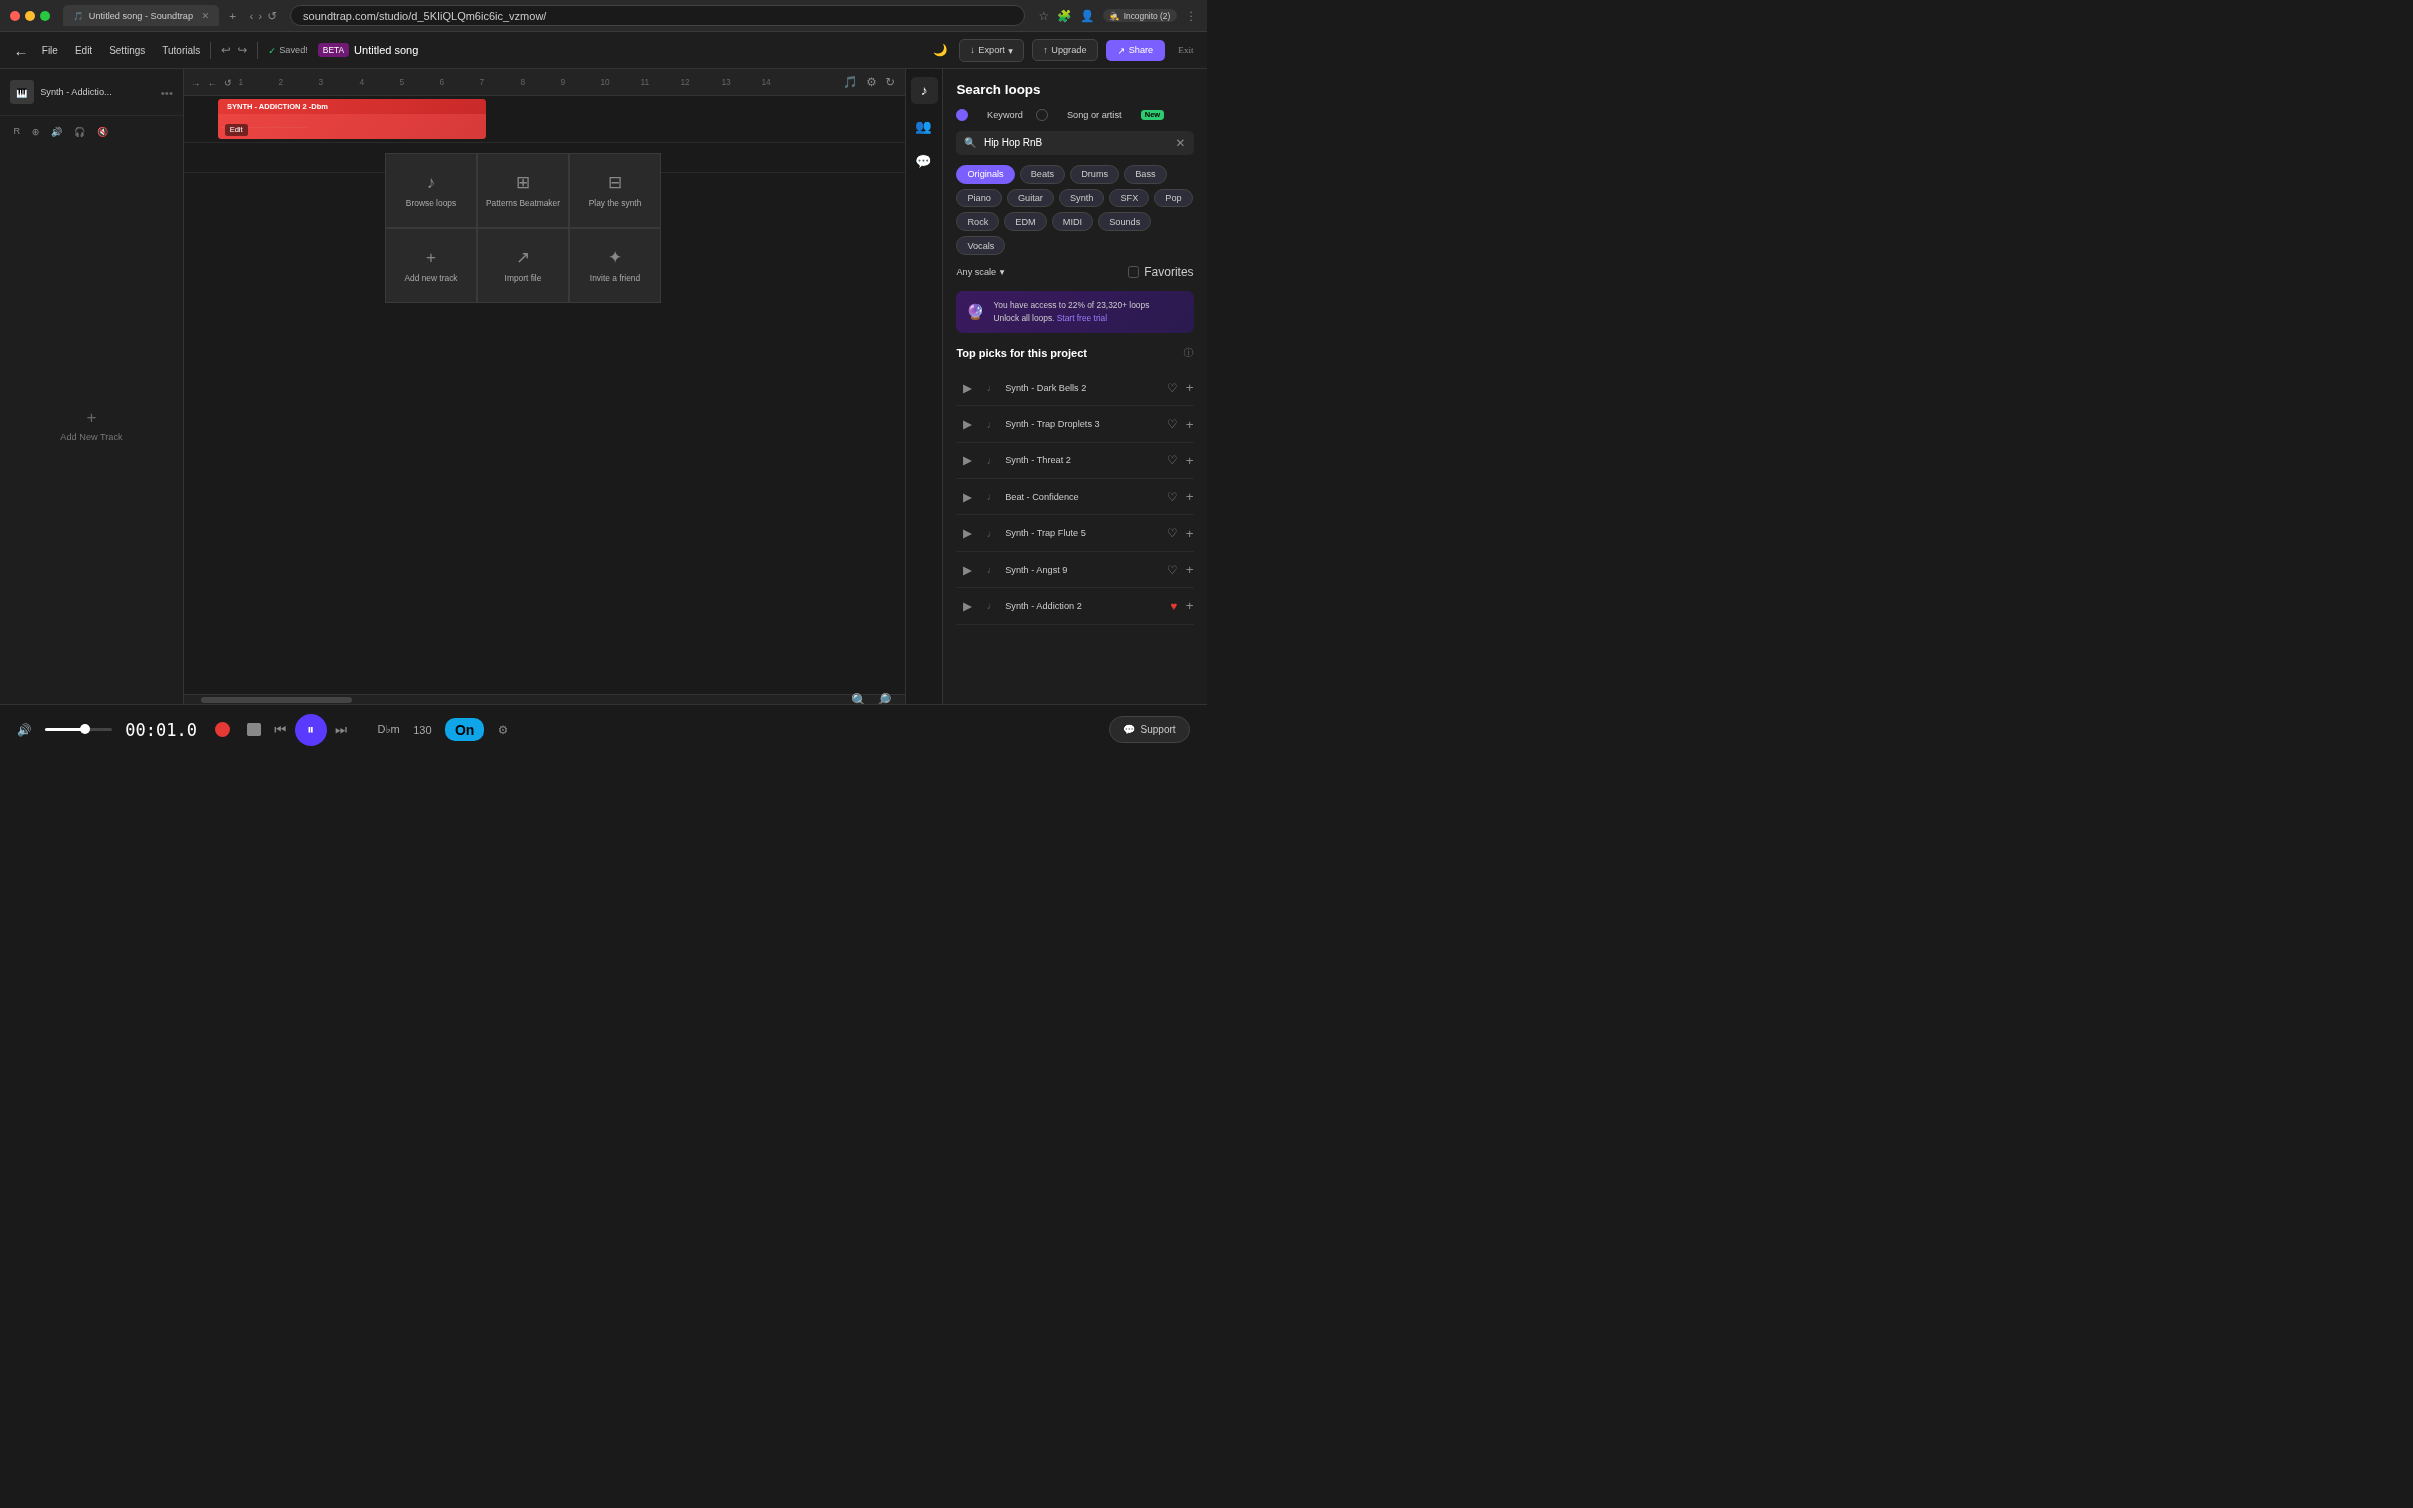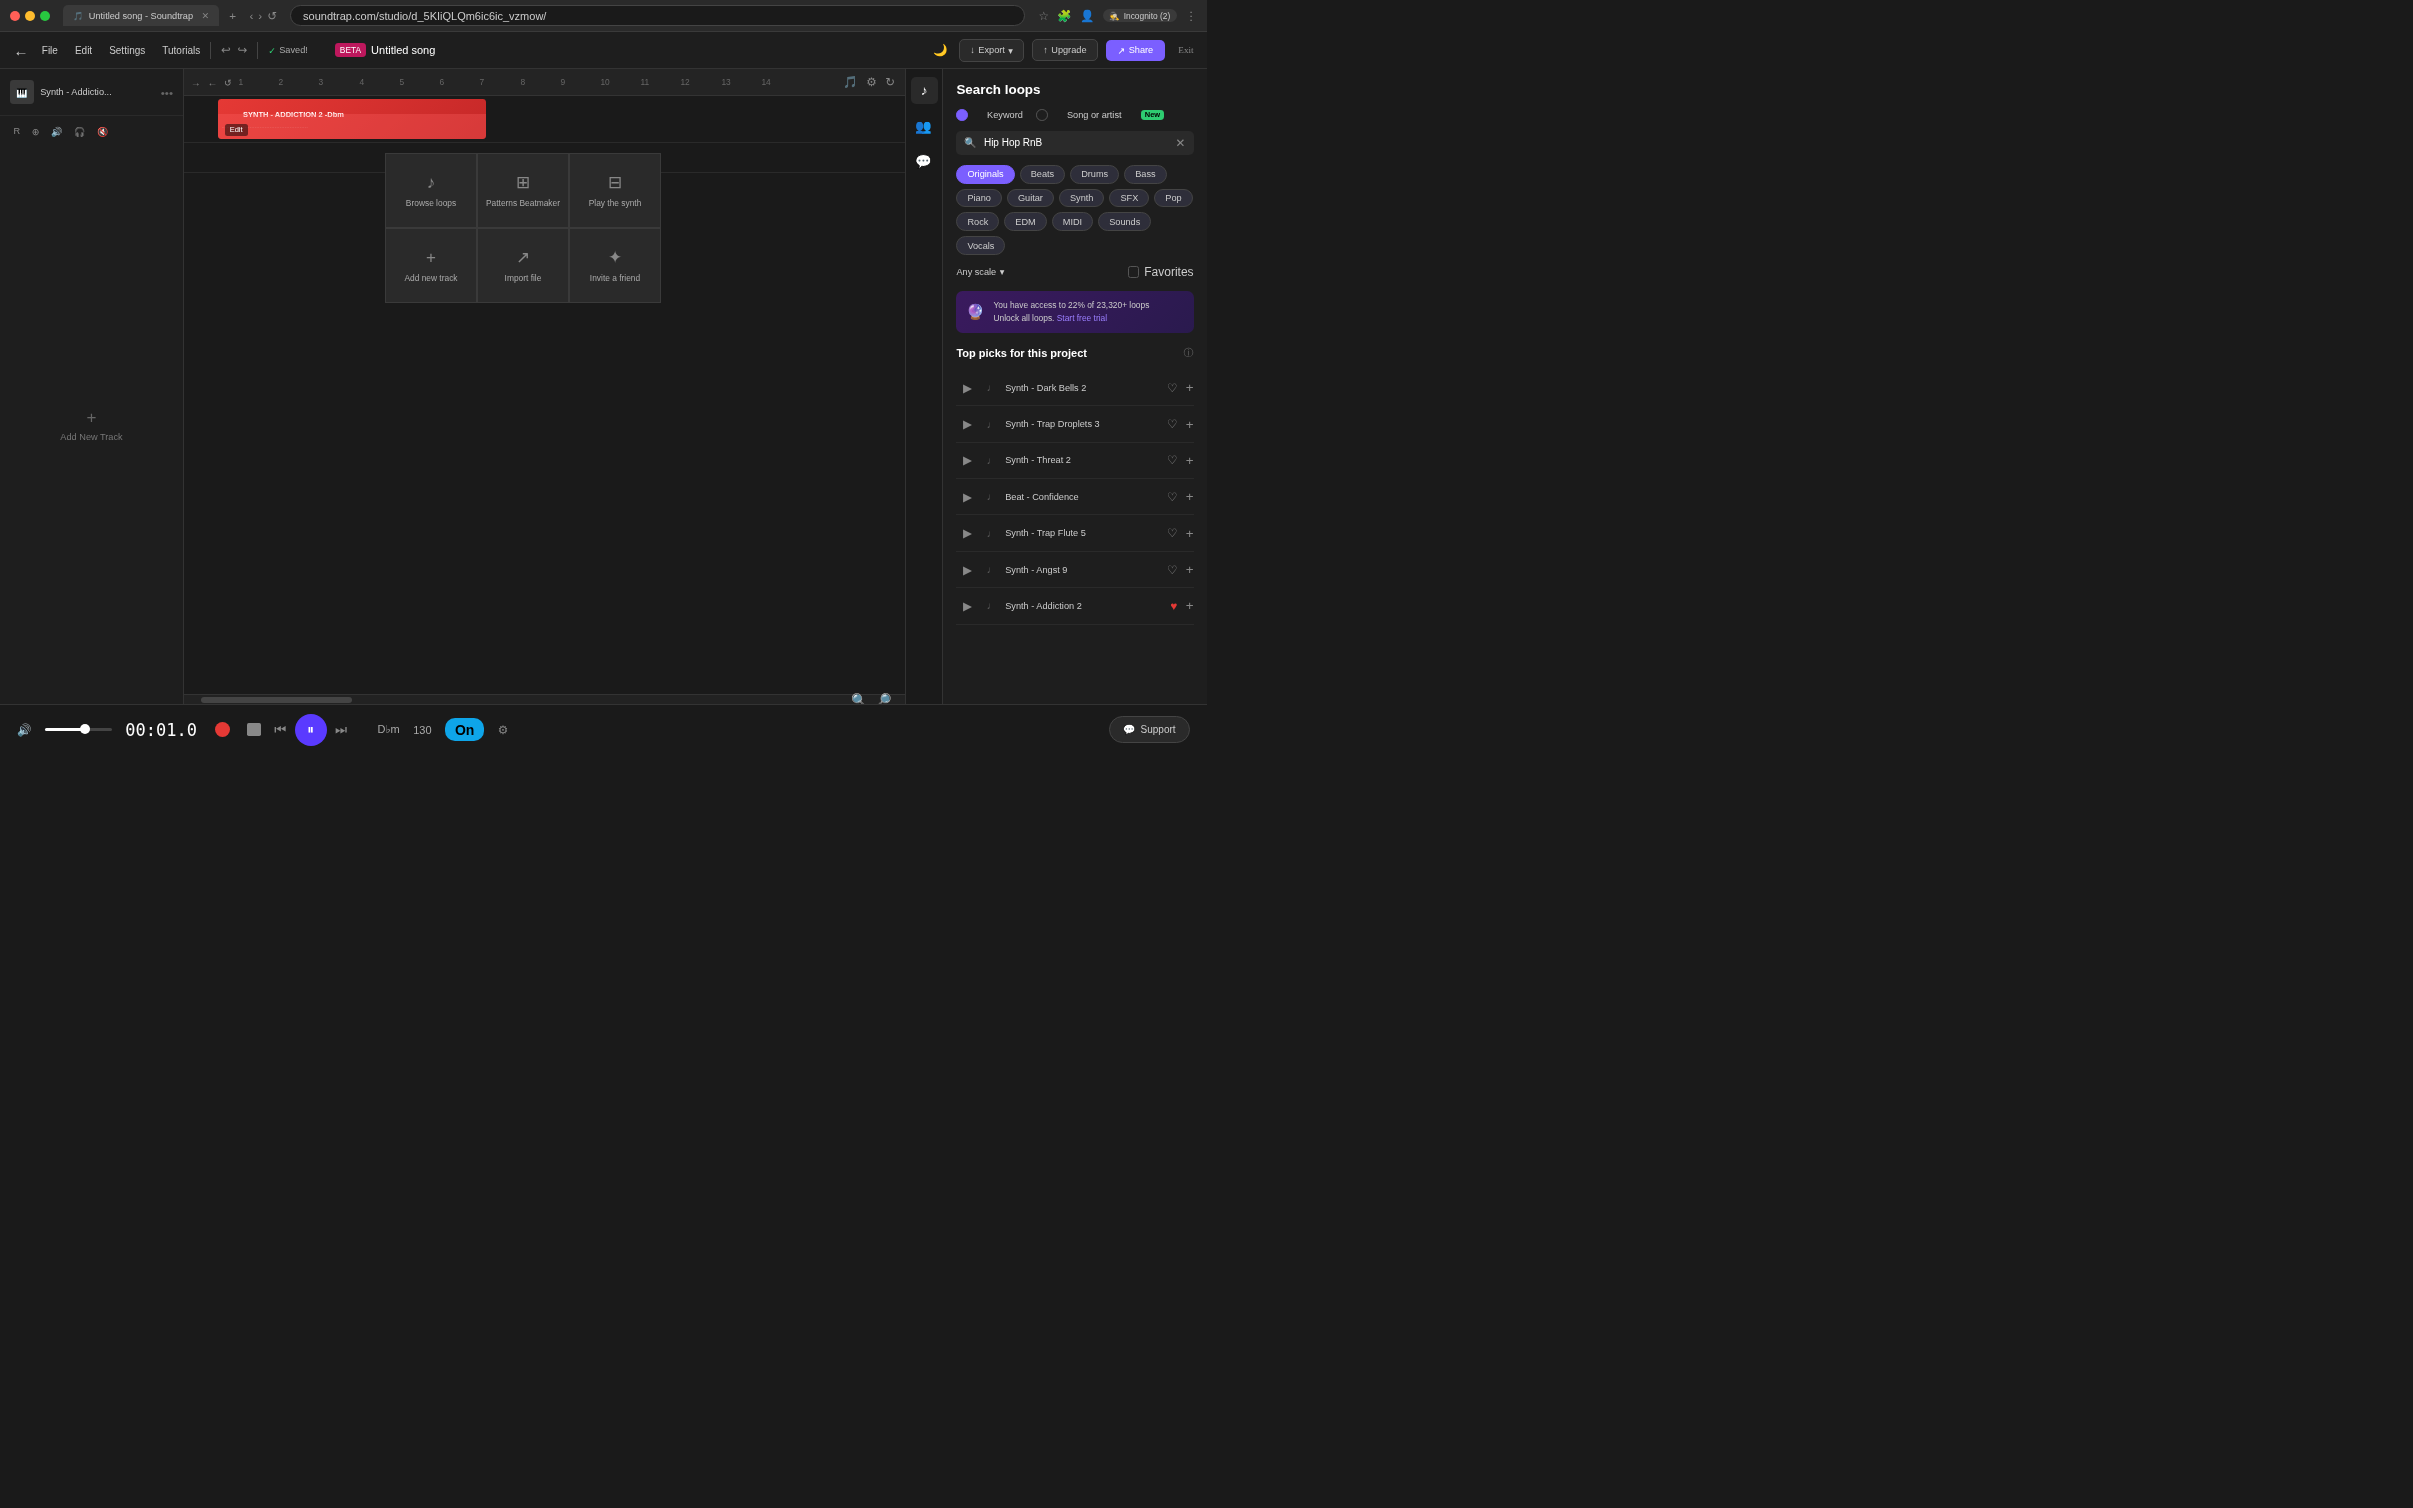--- a/index.html
+++ b/index.html
@@ -123,26 +123,26 @@
       font-size: 11.7px;
     }
     .saved-badge {
       display: flex;
       align-items: center;
       gap: 3.4px;
       color: #aaa;
       font-size: 9.2px;
     }
     .beta-badge {
-      background: #be185d;
+      background: #701a75;
       border-radius: 3.4px;
       padding: 1.7px 5px;
       font-size: 8.4px;
       color: #fff;
-      margin-left: 27px;
+      margin-left: 10px;
     }
     .song-title {
       color: #fff;
       font-size: 11px;
       margin-left: 5px;
     }
     .spacer { flex: 1; }
     .toolbar-actions {
       display: flex;
       align-items: center;
@@ -887,21 +887,21 @@
         <span style="cursor:pointer">🎵</span>
         <span style="cursor:pointer">⚙</span>
         <span class="loop-icon">↻</span>
       </div>
     </div>
 
     <div class="tracks-content">
 
       <div class="track-timeline-row">
         <div class="clip">
-          <div style="position:absolute;top:9px;left:0;right:0;padding:0 25px">
+          <div style="position:absolute;top:1px;left:0;right:0;padding:0 9px">
             <span class="clip-label">SYNTH - ADDICTION 2 -Dbm</span>
           </div>
           <div style="position:absolute;bottom:0;left:0;right:0;height:25px;background:rgba(255,100,100,0.3);overflow:hidden">
 
             <div style="display:flex;align-items:center;height:100%;gap:0.8px;padding:1.7px 3.4px">
               <span style="font-size:5px;color:rgba(255,255,255,0.3)">····················································</span>
             </div>
           </div>
           <button class="clip-edit-btn">Edit</button>
         </div>

